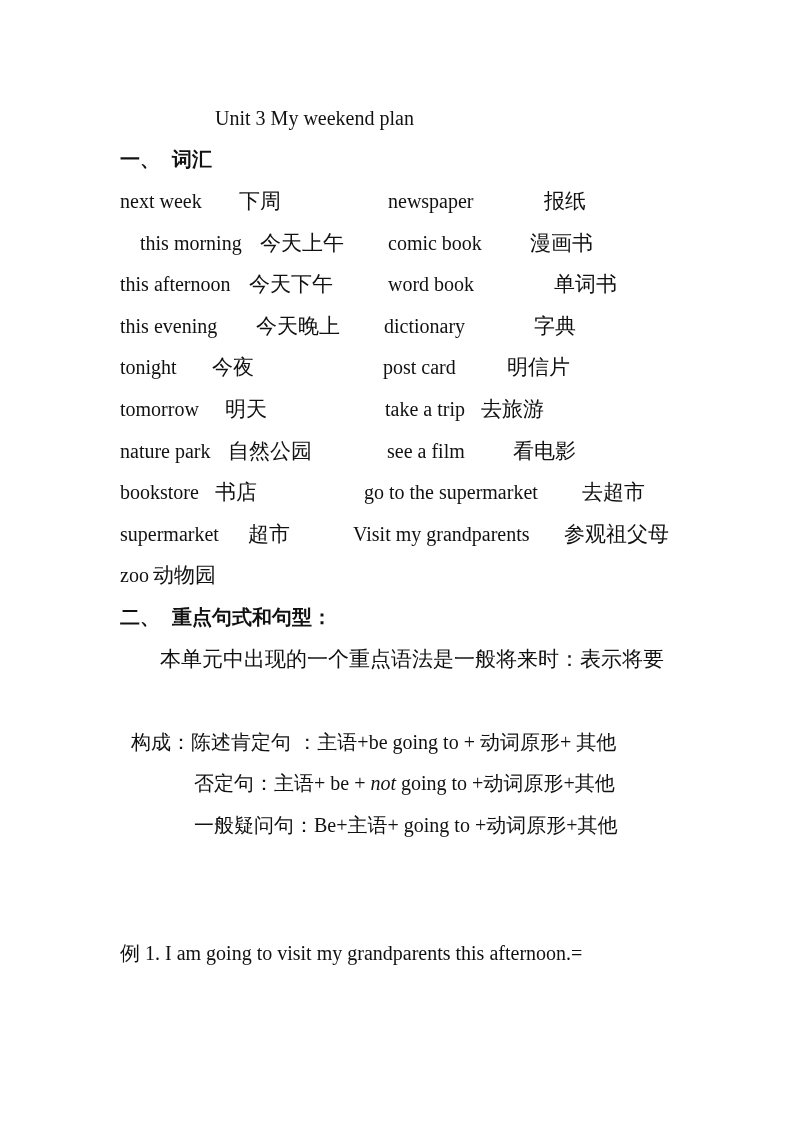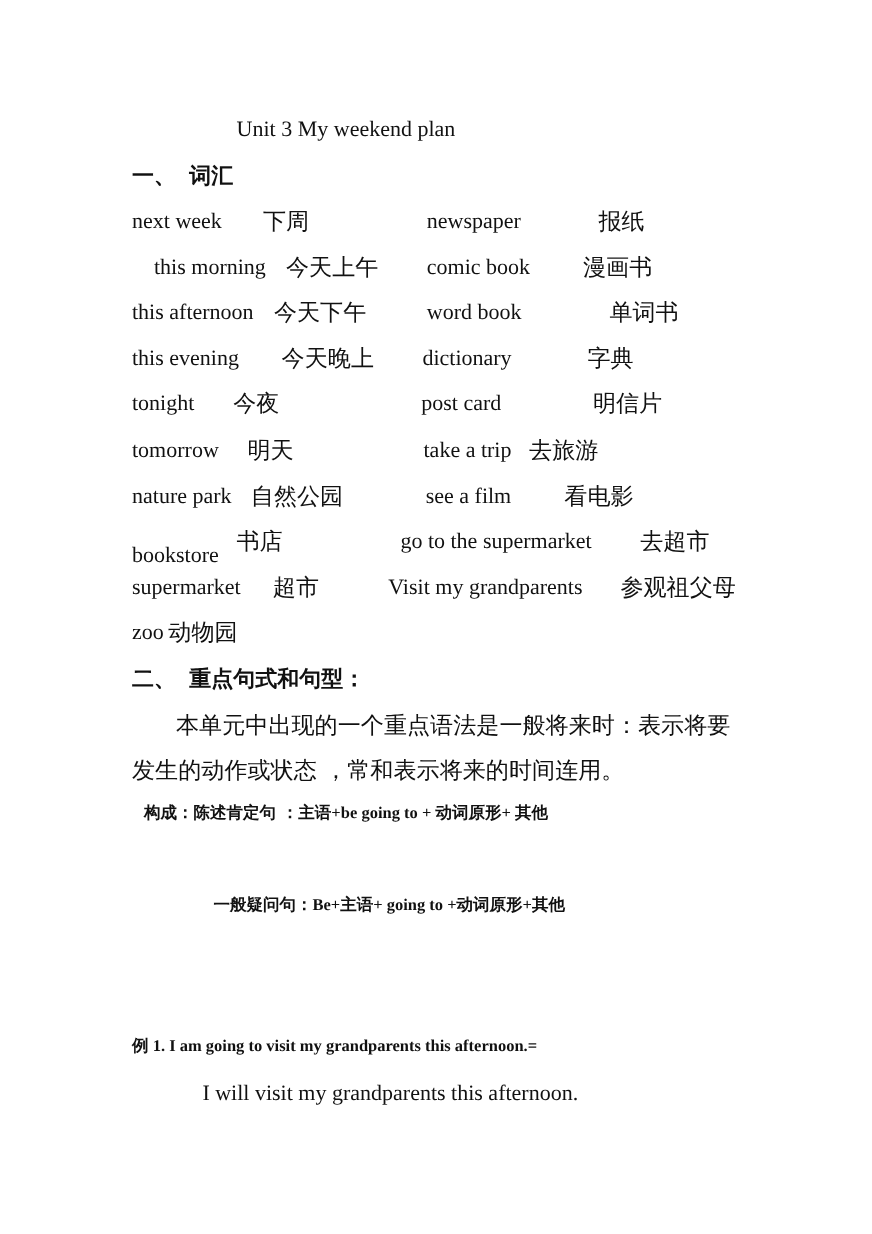--- a/index.html
+++ b/index.html
@@ -1,21 +1,21 @@
 <!DOCTYPE html>
 <html><head>
 <meta charset="utf-8">
 <style>
   html, body { margin: 0; padding: 0; background: #ffffff; }
   body { width: 793px; height: 1122px; position: relative; overflow: hidden; color: #111; }
   .page { position: absolute; left: 0; top: 0; width: 793px; height: 1122px; background: #fff; }
   .t { position: absolute; white-space: nowrap; line-height: 1; }
   .en { font-family: "Liberation Serif", "DejaVu Serif", serif; font-size: 20px; }
   .zh { font-family: "DejaVu Sans", "Liberation Sans", sans-serif; font-size: 21px; }
-  .mix { font-family: "Liberation Serif", "DejaVu Serif", serif; font-size: 15px; font-weight: bold; }
+  .mix { font-family: "Liberation Serif", "DejaVu Serif", serif; font-size: 20px; }
   .mix .c { font-family: "DejaVu Sans", sans-serif; }
   .h { font-family: "DejaVu Sans", sans-serif; font-size: 20px; font-weight: bold; }
   .title { font-family: "Liberation Serif", serif; font-size: 20px; left: 0; width: 629px; text-align: center; }
   i { font-style: italic; }
 </style>
 </head>
 <body>
 
 <div class="page">
 
@@ -40,60 +40,61 @@
   <div class="t zh" style="left:554px; top:274px;">单词书</div>
 
   <div class="t en" style="left:120px; top:316px;">this evening</div>
   <div class="t zh" style="left:256px; top:316px;">今天晚上</div>
   <div class="t en" style="left:384px; top:316px;">dictionary</div>
   <div class="t zh" style="left:534px; top:316px;">字典</div>
 
   <div class="t en" style="left:120px; top:357px;">tonight</div>
   <div class="t zh" style="left:212px; top:357px;">今夜</div>
   <div class="t en" style="left:383px; top:357px;">post card</div>
-  <div class="t zh" style="left:539px; top:357px;font-family:Liberation Serif, serif;">明信片</div>
+  <div class="t zh" style="left:507px; top:357px;font-family:Liberation Serif, serif;">明信片</div>
 
   <div class="t en" style="left:120px; top:399px;">tomorrow</div>
   <div class="t zh" style="left:225px; top:399px;">明天</div>
   <div class="t en" style="left:385px; top:399px;">take a trip</div>
   <div class="t zh" style="left:481px; top:399px;">去旅游</div>
 
   <div class="t en" style="left:120px; top:441px;">nature park</div>
   <div class="t zh" style="left:228px; top:441px;">自然公园</div>
   <div class="t en" style="left:387px; top:441px;">see a film</div>
   <div class="t zh" style="left:513px; top:441px;">看电影</div>
 
-  <div class="t en" style="left:120px; top:495px;">bookstore</div>
+  <div class="t en" style="left:120px; top:482px;">bookstore</div>
   <div class="t zh" style="left:215px; top:482px;">书店</div>
   <div class="t en" style="left:364px; top:482px;">go to the supermarket</div>
   <div class="t zh" style="left:582px; top:482px;">去超市</div>
 
   <div class="t en" style="left:120px; top:524px;">supermarket</div>
   <div class="t zh" style="left:248px; top:524px;">超市</div>
   <div class="t en" style="left:353px; top:524px;">Visit my grandparents</div>
   <div class="t zh" style="left:564px; top:524px;">参观祖父母</div>
 
   <div class="t en" style="left:120px; top:565px;">zoo</div>
   <div class="t zh" style="left:153px; top:565px;">动物园</div>
 
   <div class="t h" style="left:120px; top:607px;">二、</div>
   <div class="t h" style="left:172px; top:607px;">重点句式和句型：</div>
 
   <div class="t zh" style="left:160px; top:649px;">本单元中出现的一个重点语法是一般将来时：表示将要</div>
-  <div class="t zh" style="left:120px; top:690px;">发生的动作或状态  ，常和表示将来的时间连用。</div>
 
   <div class="t mix" style="left:131px; top:732px;">
     <span class="c">构成：陈述肯定句  ：</span><span class="c">主语</span><span>+be going to +  </span><span class="c">动词原形</span><span>+  </span><span class="c">其他</span>
   </div>
 
+  <div class="t mix" style="left:194px; top:773px;">
+    <span class="c">否定句：主语</span><span>+ be + </span><i>not</i><span> going to +</span><span class="c">动词原形</span><span>+</span><span class="c">其他</span>
+  </div>
 
   <div class="t mix" style="left:194px; top:815px;">
     <span class="c">一般疑问句：</span><span>Be+</span><span class="c">主语</span><span>+ going to +</span><span class="c">动词原形</span><span>+</span><span class="c">其他</span>
   </div>
 
 
 
   <div class="t mix" style="left:120px; top:943px;">
     <span class="c">例</span><span> 1.  I am going to visit my grandparents this afternoon.=</span>
   </div>
-  <div class="t en" style="left:184px; top:984px;">I will visit my grandparents this afternoon.</div>
 
 </div>
 
 </body></html>

